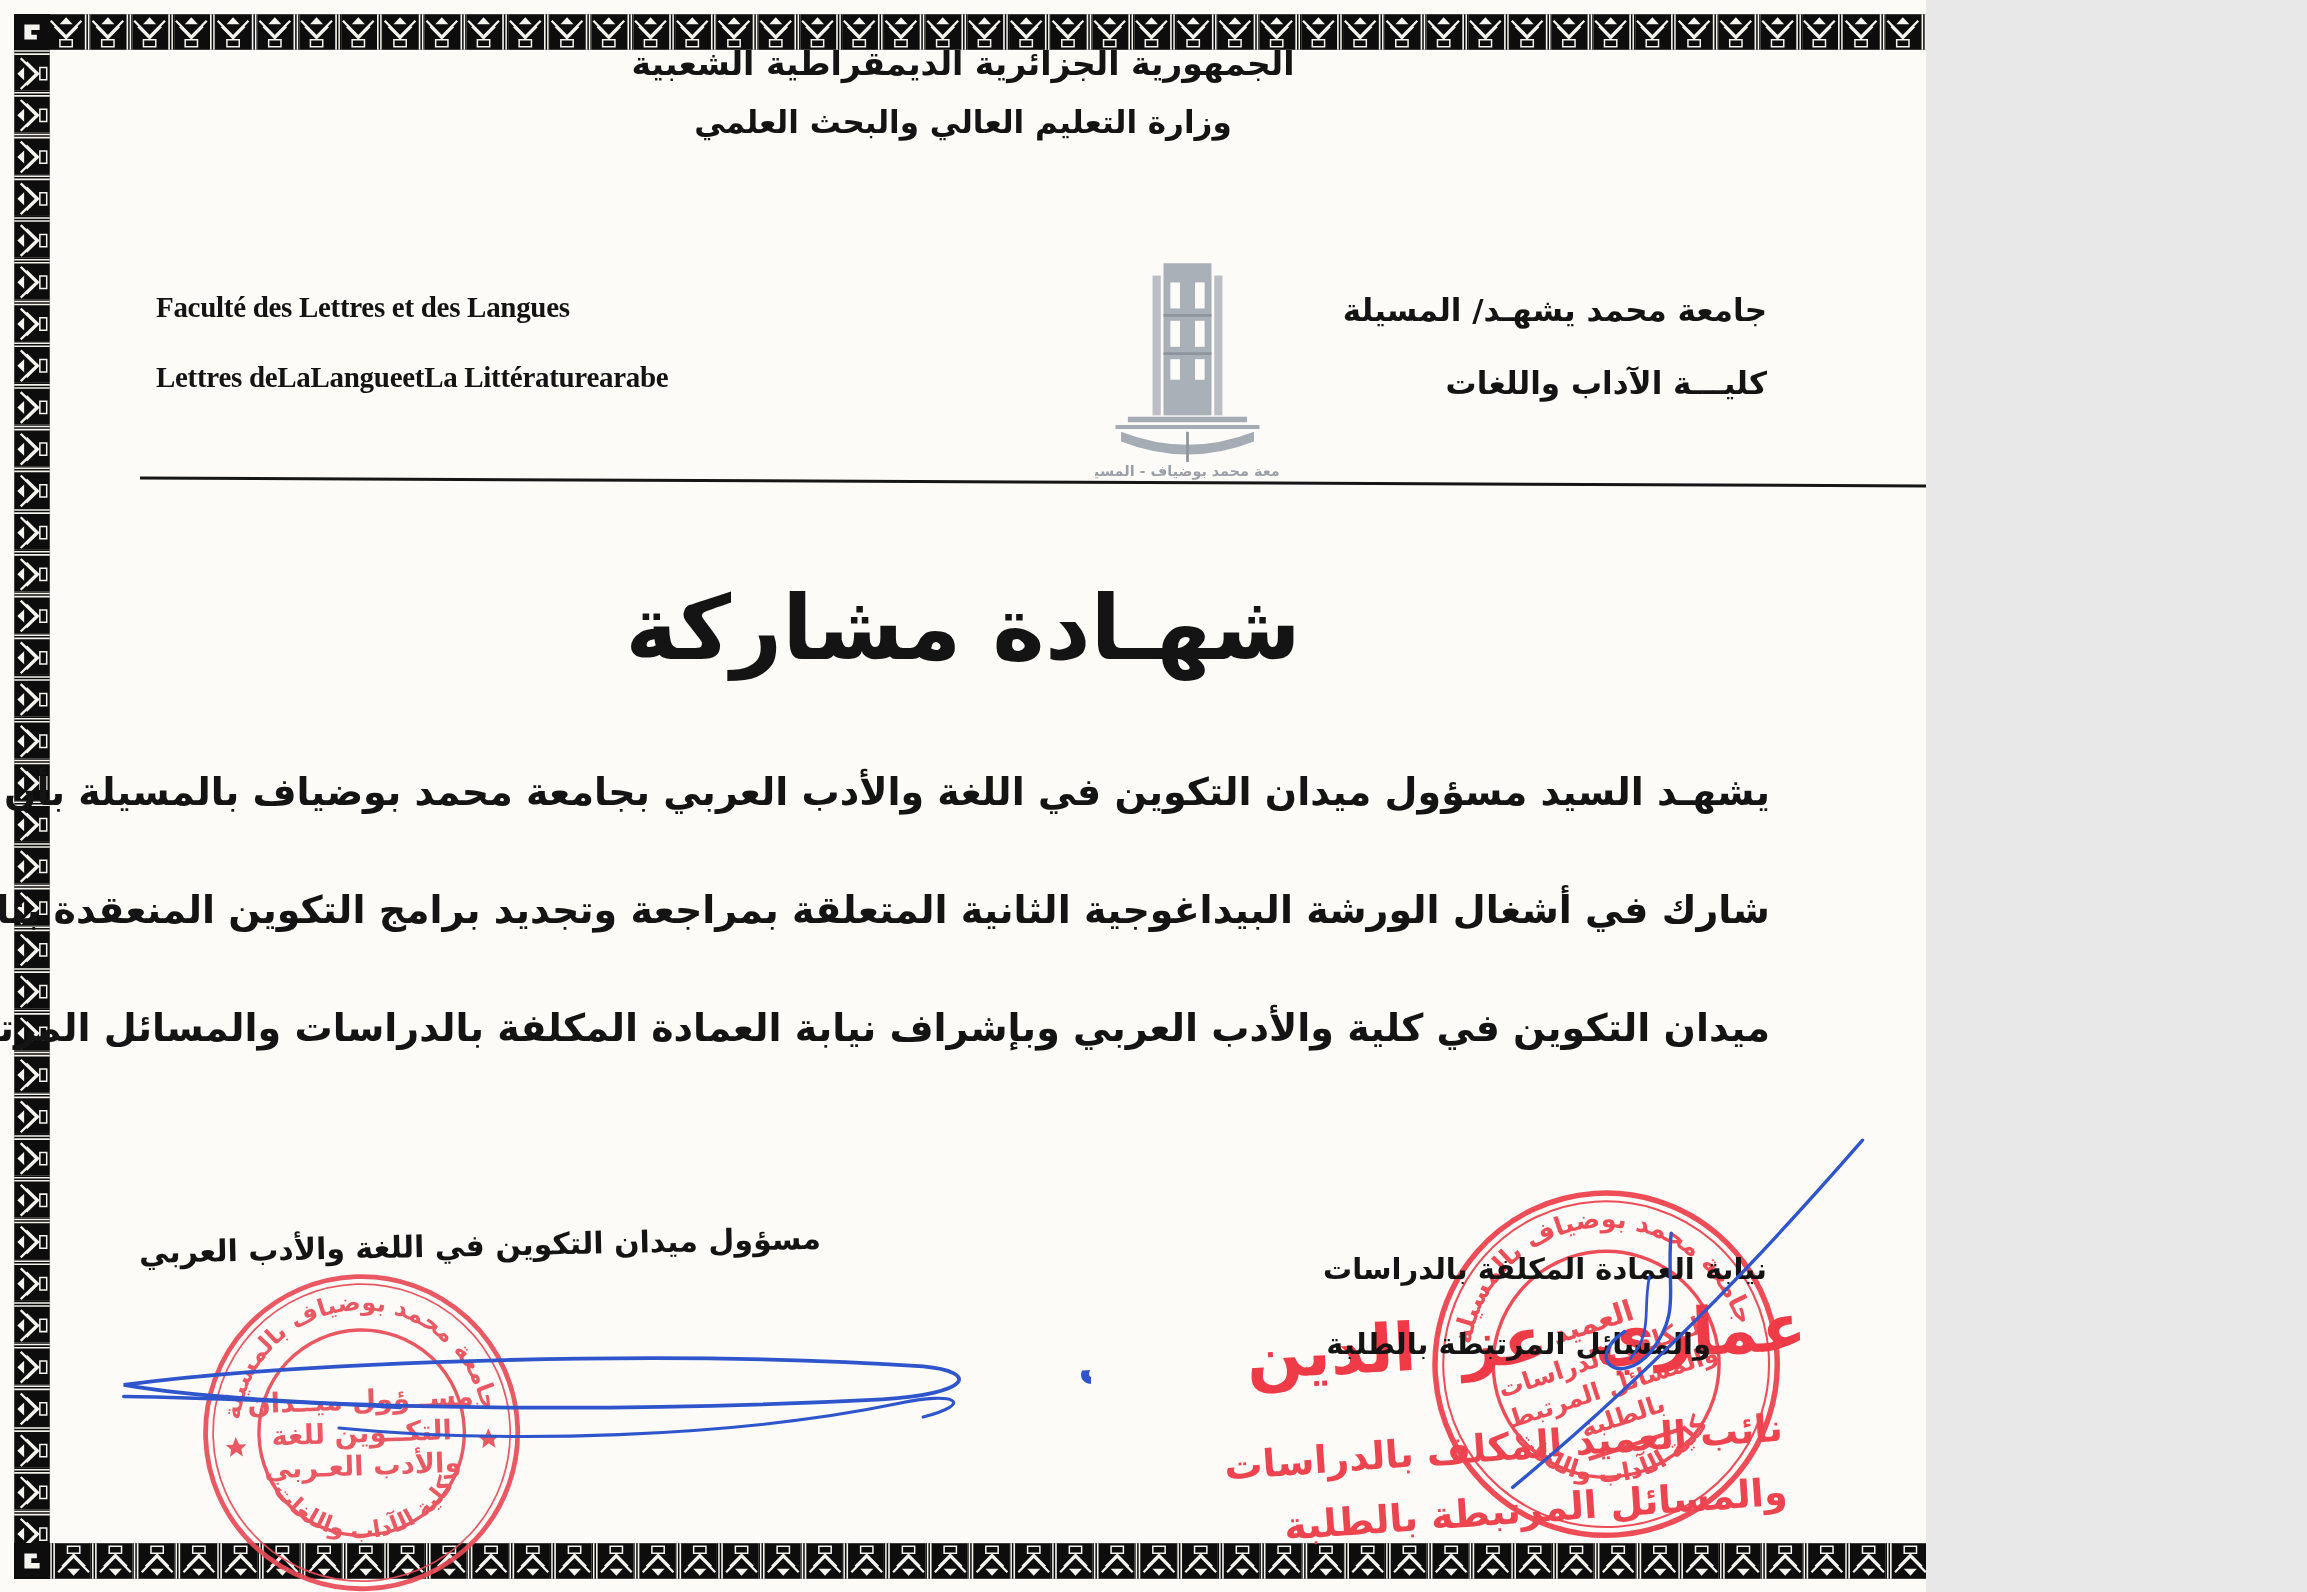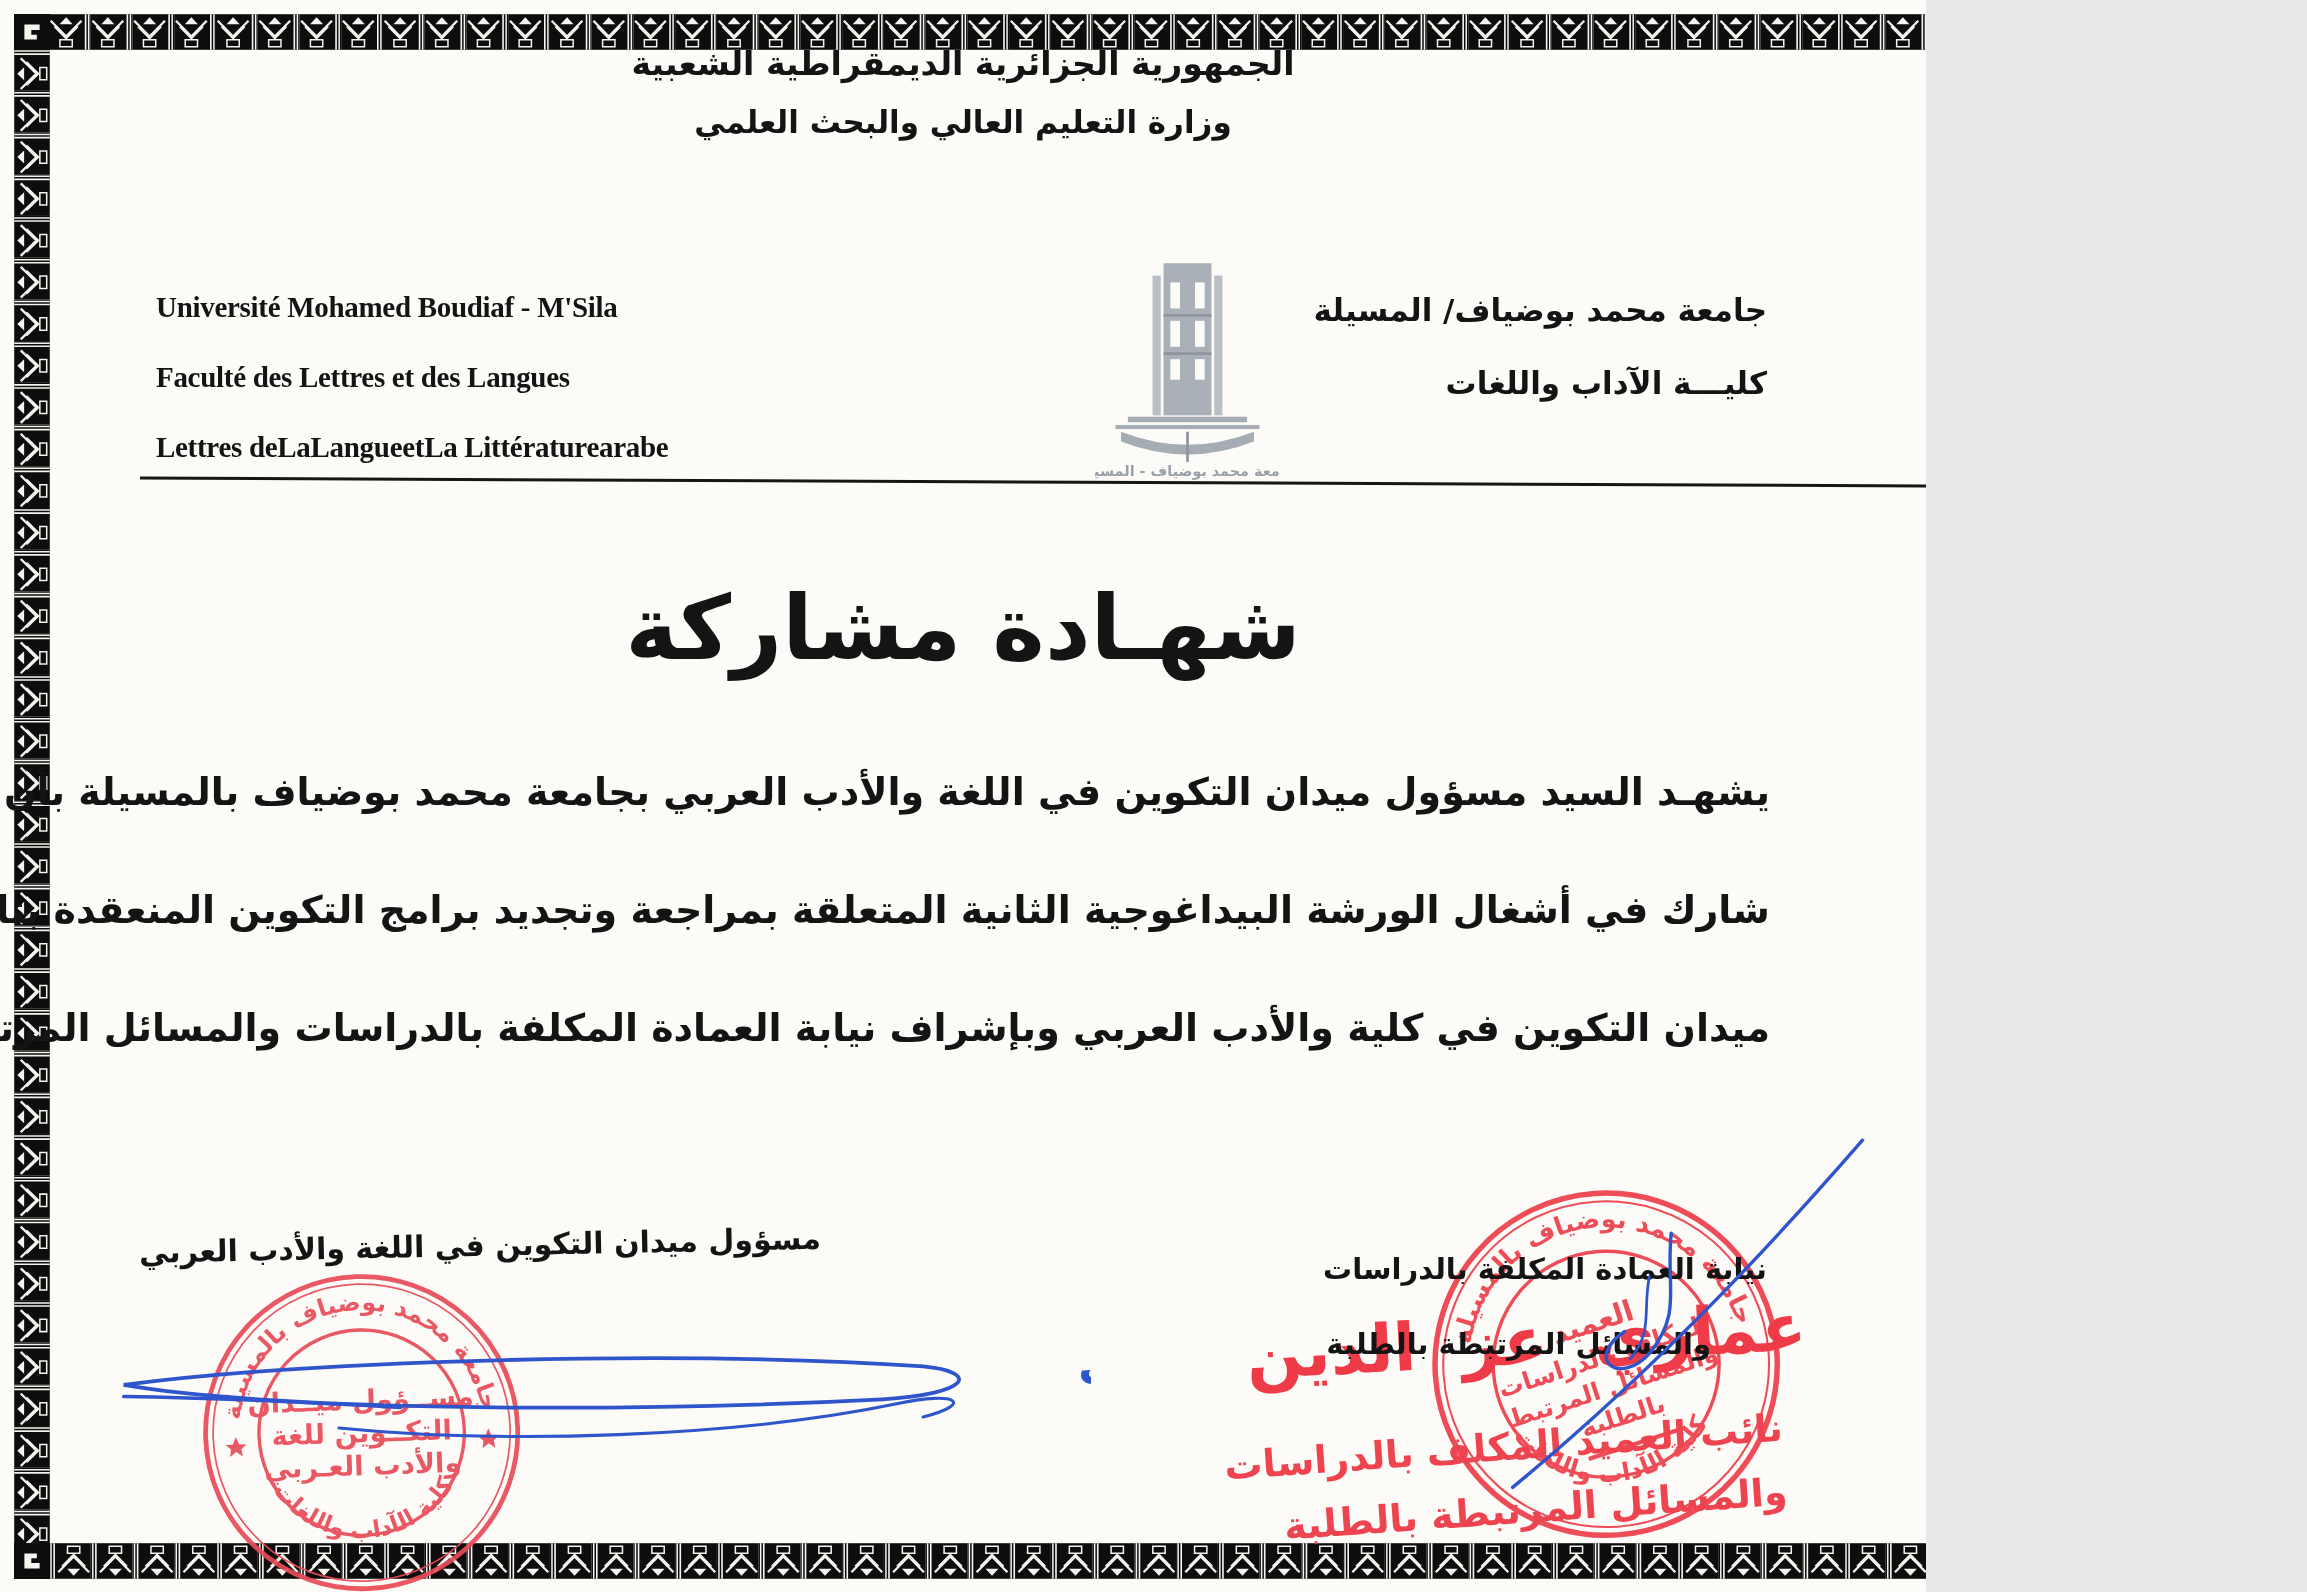--- a/index.html
+++ b/index.html
@@ -1689,27 +1689,26 @@
         <path d="M2.5,9.5 L25,32.5 L47.5,9.5" stroke="#f5f4ef" stroke-width="3.4" fill="none"></path>
         <path d="M8,18 L25,35.5 L42,18" stroke="#f5f4ef" stroke-width="2.6" fill="none"></path>
         <path d="M16,37.5 h18 v10 h-18 z" stroke="#f5f4ef" stroke-width="2.2" fill="none"></path>
       </g>
     </svg>
 
   <div class="hdr hdr1">الجمهورية الجزائرية الديمقراطية الشعبية</div>
   <div class="hdr hdr2">وزارة التعليم العالي والبحث العلمي</div>
 
   <div class="fr-block">
-    <div>Université Mohamed Boudiaf -  M'Sila</div>
     <div>Faculté des Lettres et des Langues</div>
     <div>Lettres deLaLangueetLa Littératurearabe</div>
   </div>
 
   <div class="ar-block">
-    <div>جامعة محمد بوضياف/ المسيلة</div>
+    <div>جامعة محمد يشهـد/ المسيلة</div>
     <div>كليـــة الآداب واللغات</div>
   </div>
 
   <svg class="logo" width="185" height="233" viewBox="0 0 270 340">
     <g fill="#aab0b8">
       <rect x="100" y="12" width="70" height="222"></rect>
       <rect x="84" y="30" width="12" height="204" opacity=".8"></rect>
       <rect x="174" y="30" width="12" height="204" opacity=".8"></rect>
     </g>
     <g fill="#fcfbf7">

